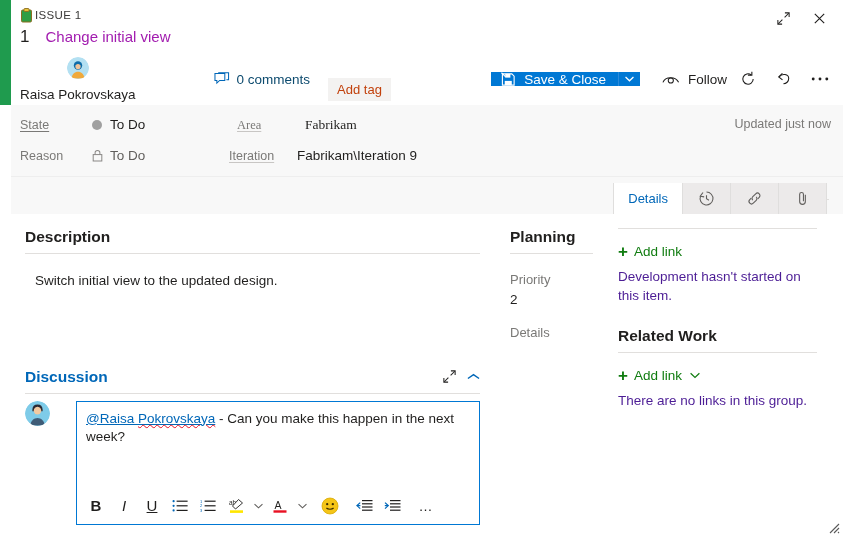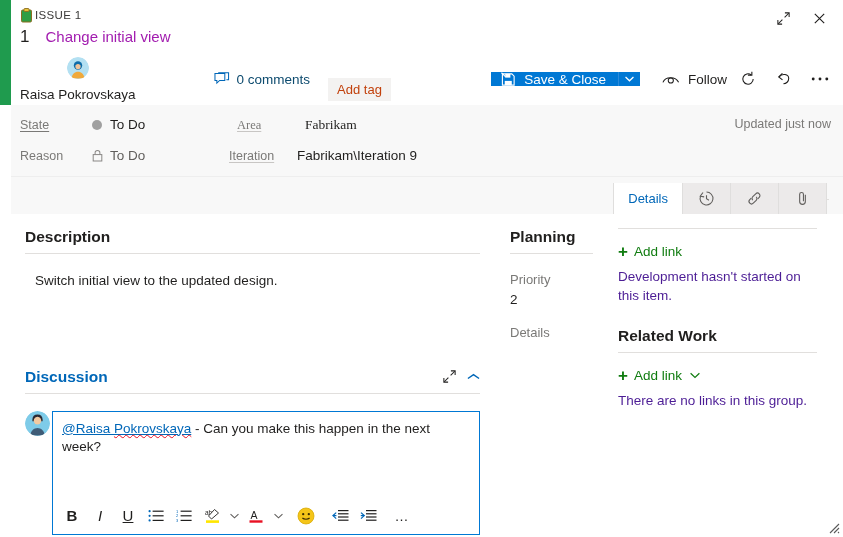--- a/index.html
+++ b/index.html
@@ -163,21 +163,21 @@
     line-height: 1.45;
   }
   .discussion-head-row {
     display: flex; align-items: center; margin-top: 77px;
   }
   .discussion-icons {
     margin-left: auto; display: flex; align-items: center; gap: 10px;
     padding-bottom: 7px;
   }
 
-  .comment-row { display: flex; gap: 2px; margin-top: 17px; }
+  .comment-row { display: flex; gap: 26px; margin-top: 7px; }
   .comment-avatar { width: 25px; height: 25px; border-radius: 50%; flex: none; }
   .editor-box {
     flex: 1; border: 1px solid #0078d4; background: #fff;
     display: flex; flex-direction: column; min-height: 124px;
   }
   .editor-content {
     flex: 1; padding: 8px 9px; font-size: 13.5px;
     color: #201f1e; line-height: 1.4;
   }
   .mention {

